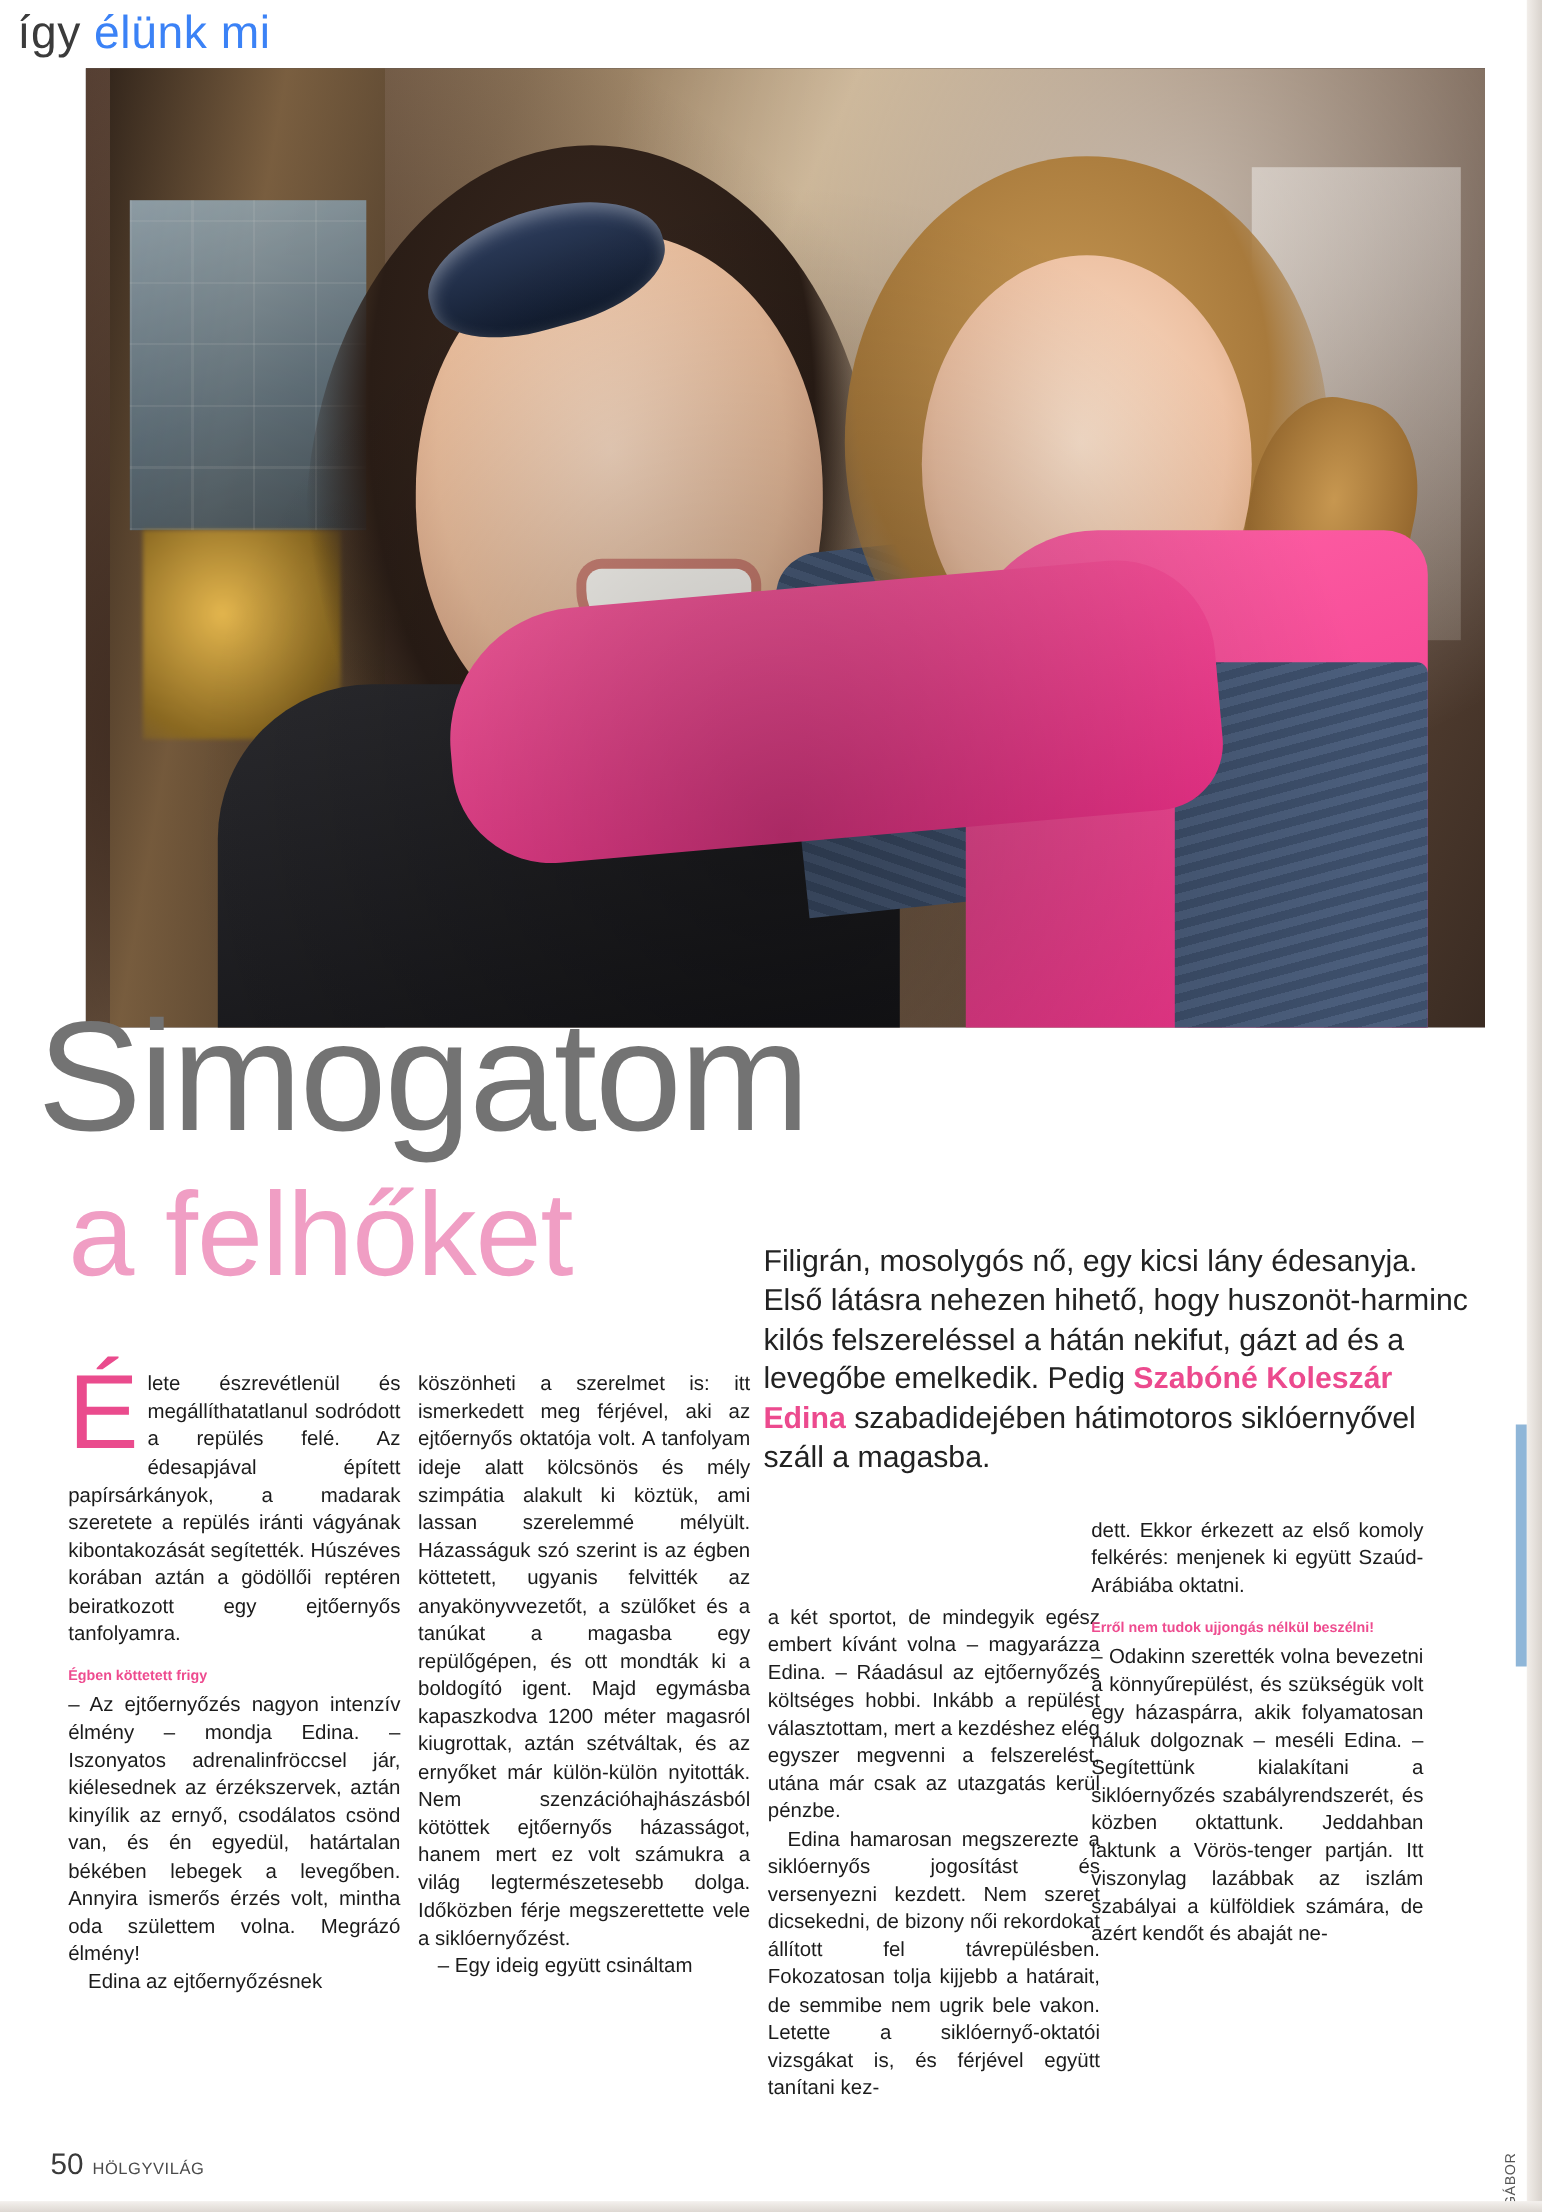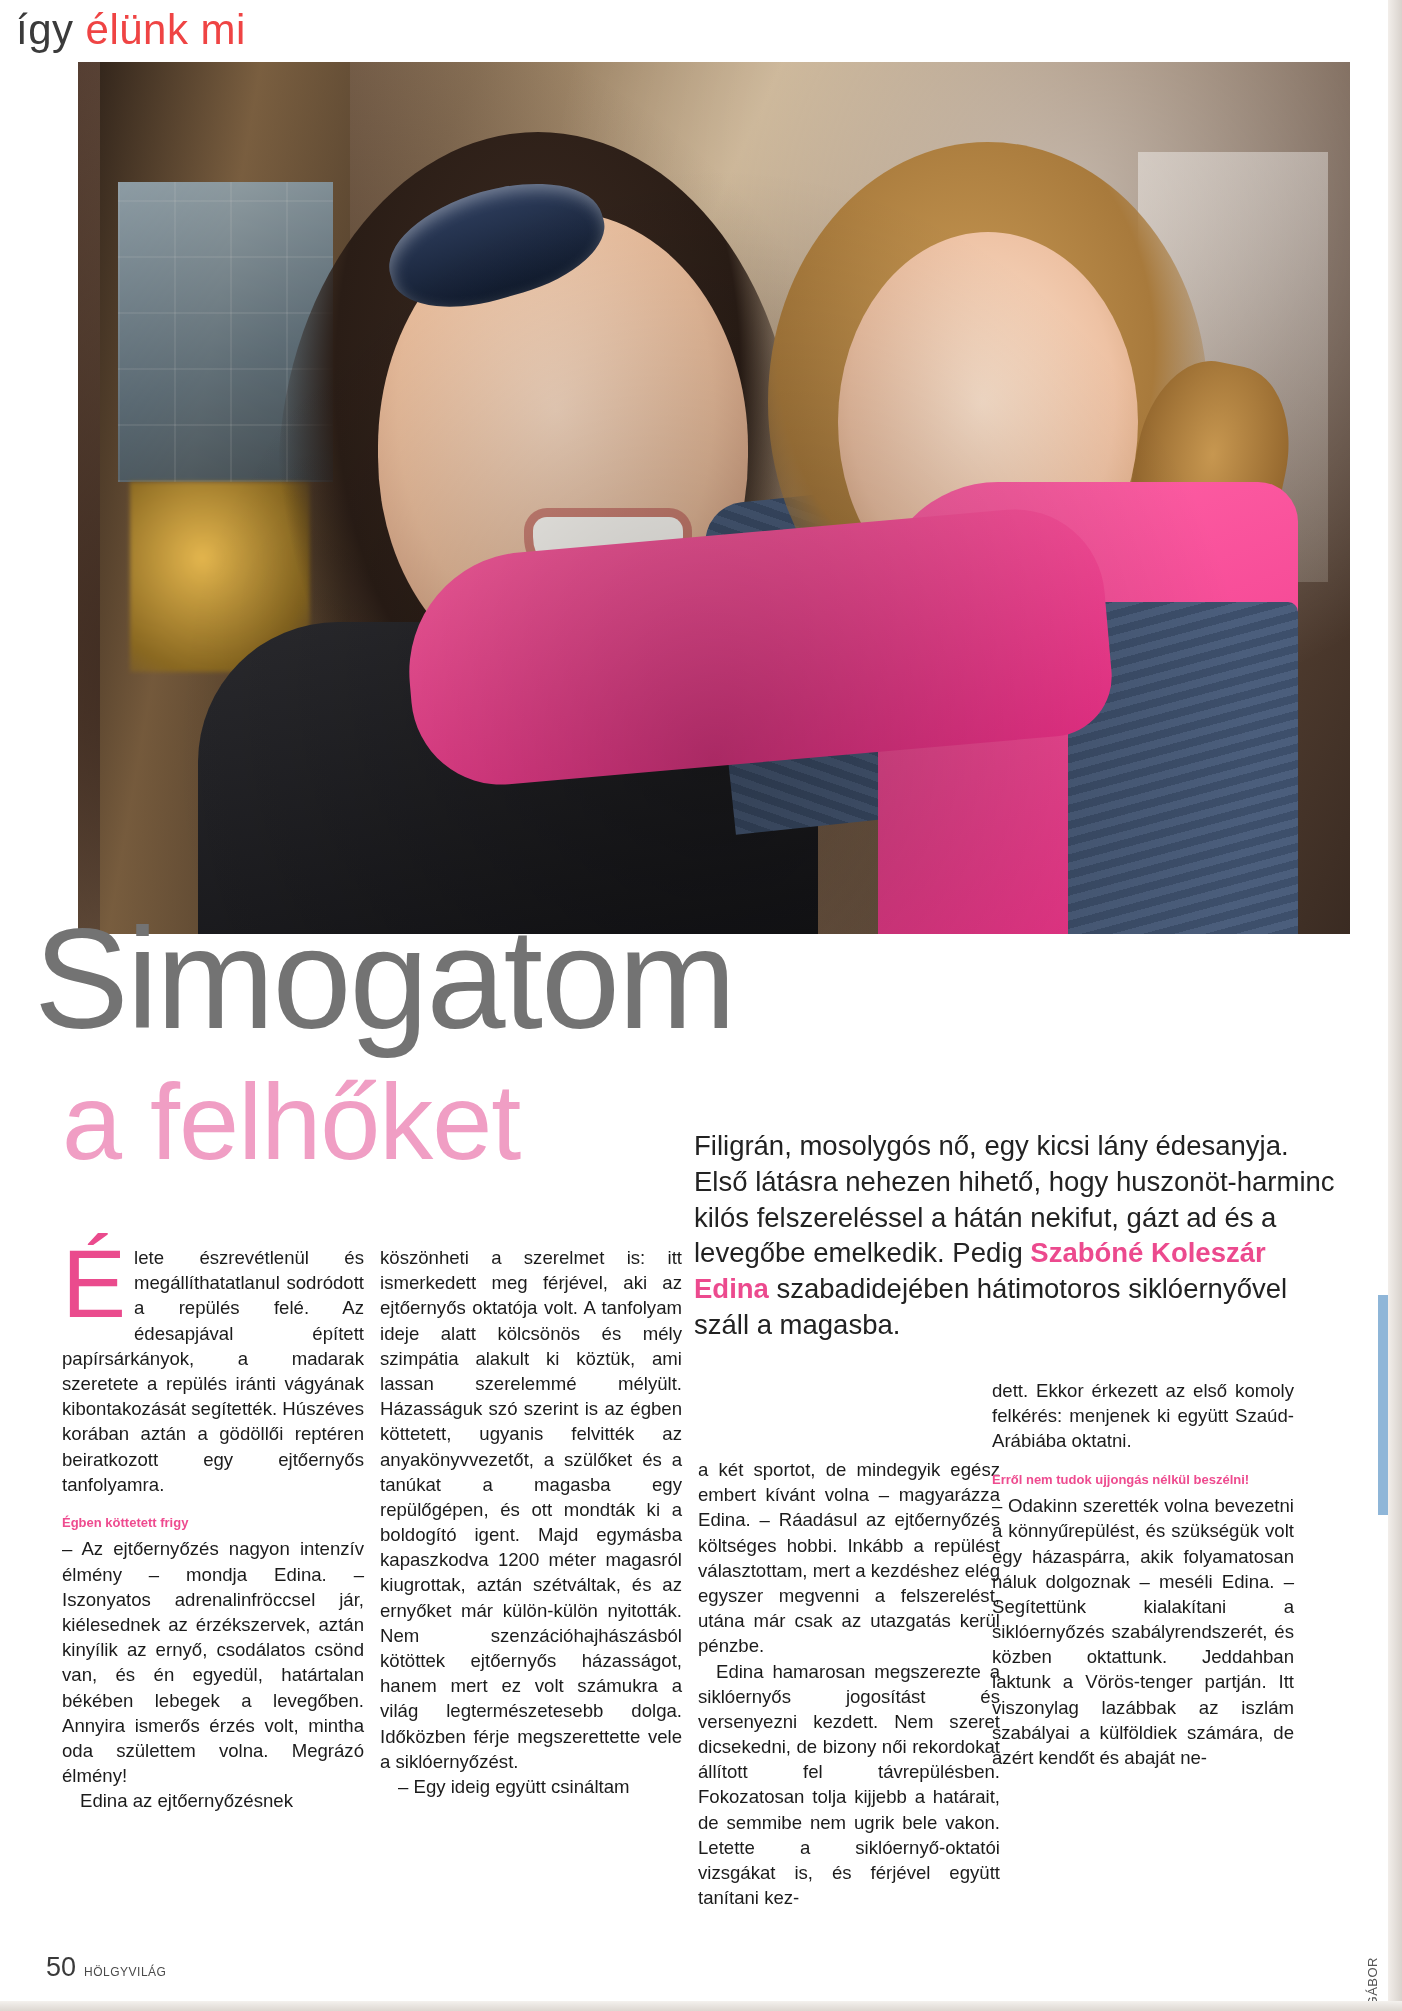--- a/index.html
+++ b/index.html
@@ -39,21 +39,21 @@
   
   .kicker {
     position: absolute;
     left: 16px; top: 6px;
     font-size: 42px;
     letter-spacing: 0.5px;
     font-weight: 400;
     white-space: nowrap;
   }
   .kicker .k1 { color: #3b3b3b; }
-  .kicker .k2 { color: #ef4444; margin-left: 12px; }
+  .kicker .k2 { color: #3b82f6; margin-left: 12px; }
 
   
   .photo {
     position: absolute;
     left: 78px; top: 62px;
     width: 1272px; height: 872px;
     overflow: hidden;
     background: #3a2f2a;
   }
   .photo .bg {
@@ -259,21 +259,21 @@
 
   
   .folio {
     position: absolute;
     left: 46px; bottom: 28px;
     font-size: 27px;
     color: #3a3a3a;
     letter-spacing: 0;
   }
   .folio .mag {
-    font-size: 12px;
+    font-size: 15px;
     color: #4a4a4a;
     margin-left: 8px;
     letter-spacing: .5px;
   }
   .photo-credit {
     position: absolute;
     right: 22px; bottom: 54px;
     transform: rotate(-90deg);
     transform-origin: 100% 100%;
     font-size: 13px;

